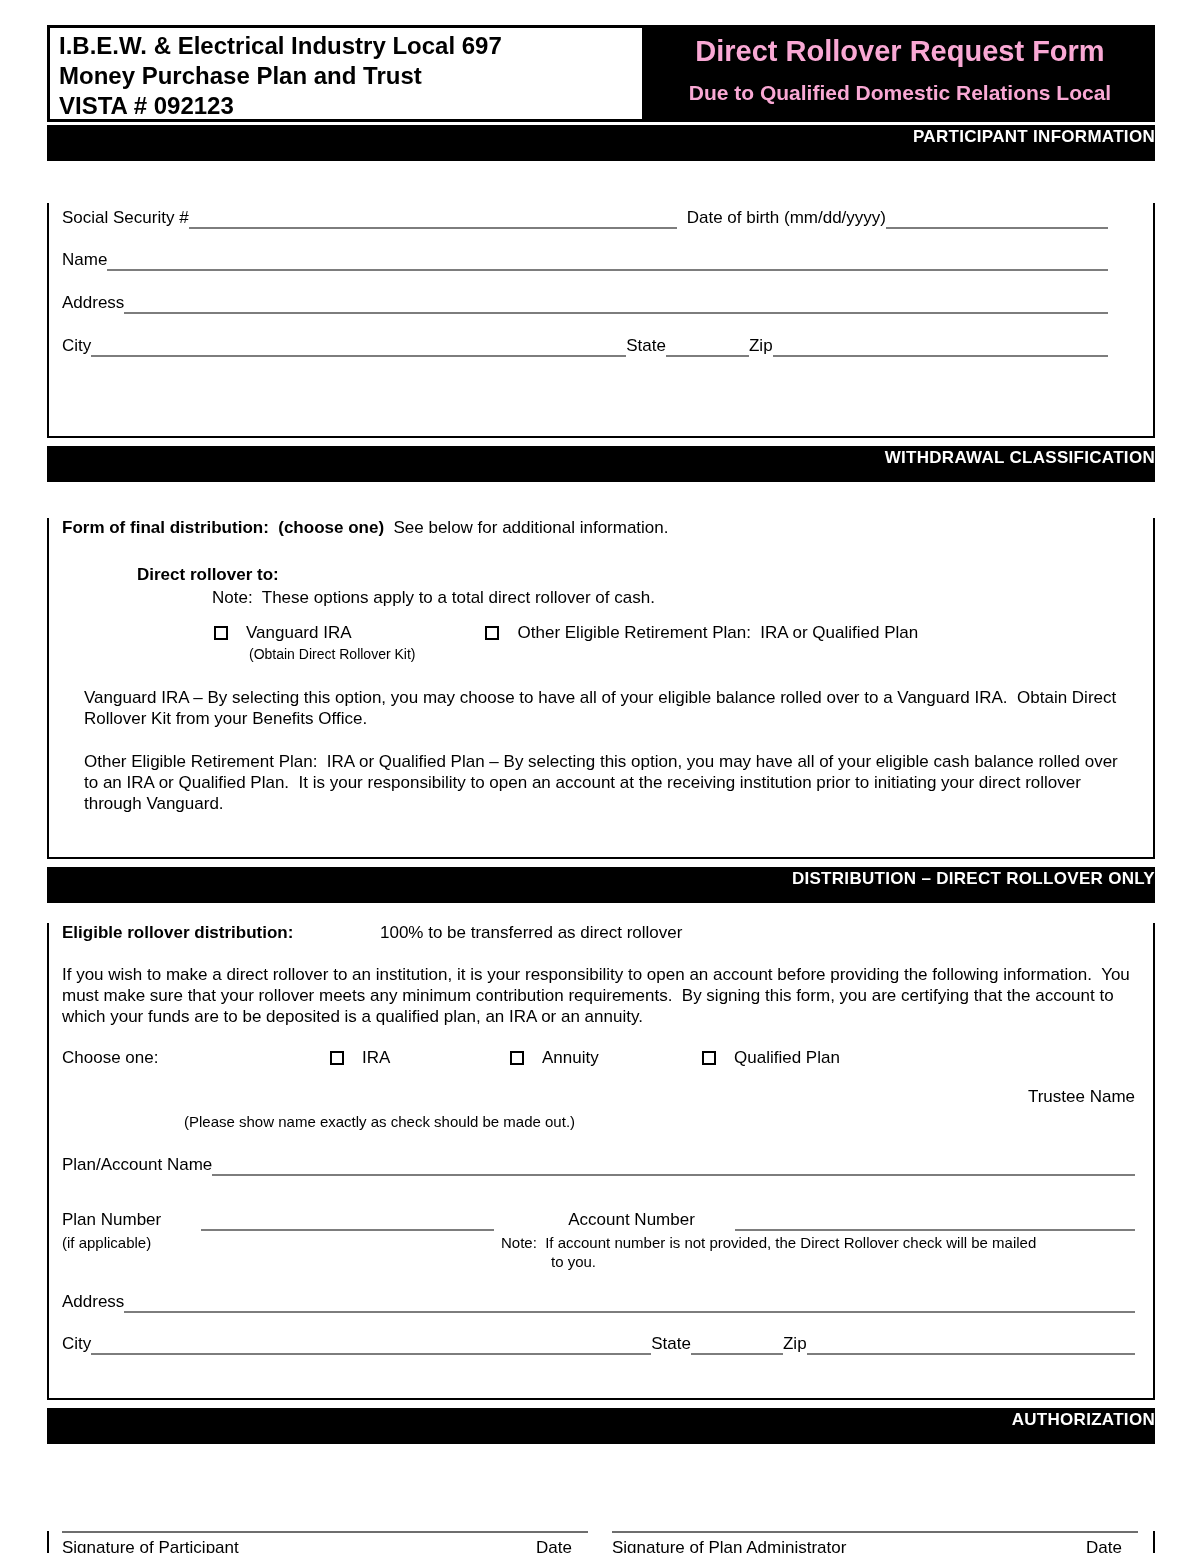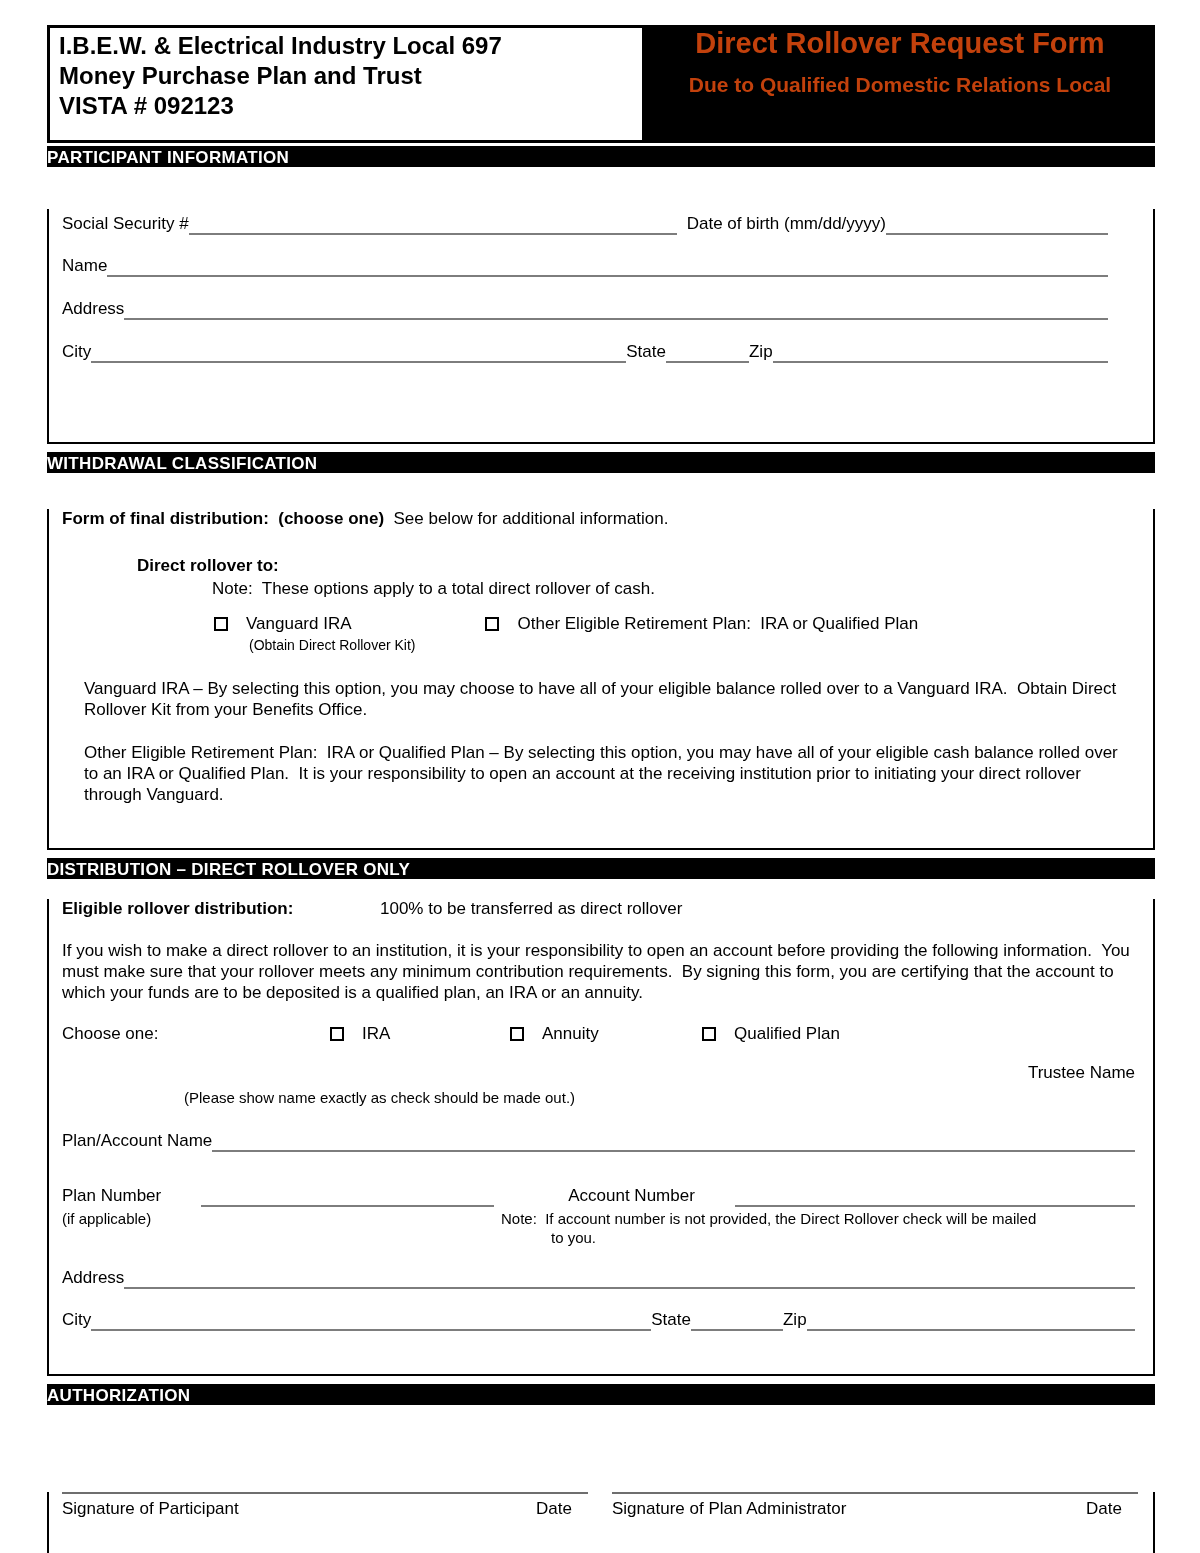--- a/index.html
+++ b/index.html
@@ -6,31 +6,31 @@
   html, body { background: #fff; }
   body {
     width: 1200px; height: 1553px;
     font-family: "Liberation Sans", "DejaVu Sans", sans-serif;
     color: #000; font-size: 17px;
     position: relative; overflow: hidden;
   }
   .page { padding: 25px 45px 0 47px; width: 1200px; }
 
   
-  .hdr { display: flex; height: 118px; }
+  .hdr { display: flex; height: 97px; }
   .hdr-left { width: 598px; border: 3px solid #000; background: #fff; padding: 3px 0 0 9px; }
   .hdr-left .orgline { font-weight: bold; font-size: 24px; line-height: 30px; white-space: pre; }
-  .hdr-right { width: 510px; background: #000; color: #c2410c; text-align: center; padding-top: 2px; }
+  .hdr-right { width: 510px; background: #000; color: #f9a8d4; text-align: center; padding-top: 10px; }
   .hdr-title { font-weight: bold; font-size: 29px; }
   .hdr-sub { font-weight: bold; font-size: 21px; margin-top: 13px; }
 
   
   .bar {
-    margin-top: 3px; height: 21px; background: #000; color: #fff;
-    font-weight: bold; font-size: 17px; text-align: left; line-height: 23px;
+    margin-top: 3px; height: 36px; background: #000; color: #fff;
+    font-weight: bold; font-size: 17px; text-align: right; line-height: 23px;
     letter-spacing: .3px; white-space: pre;
   }
   .bar.gap { margin-top: 8px; }
   .sec { border: 2px solid #000; border-top: none; padding: 0 45px 0 13px; }
   .sec.participant { height: 235px; }
   .sec.withdrawal  { height: 341px; padding-right: 20px; }
   .sec.distribution{ height: 477px; padding-right: 18px; }
   .sec.authorization { height: 159px; padding-right: 15px; }
 
   

